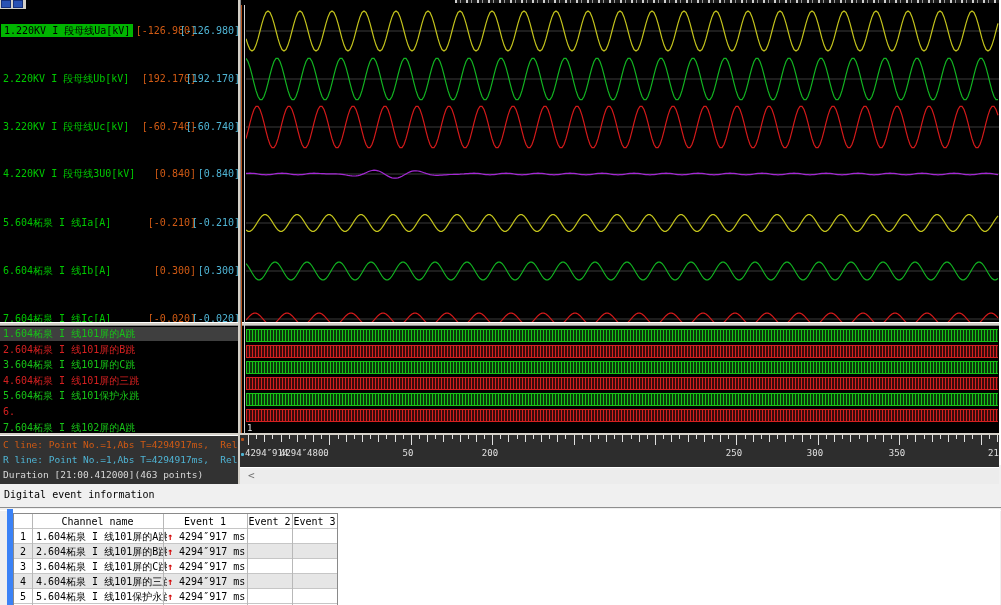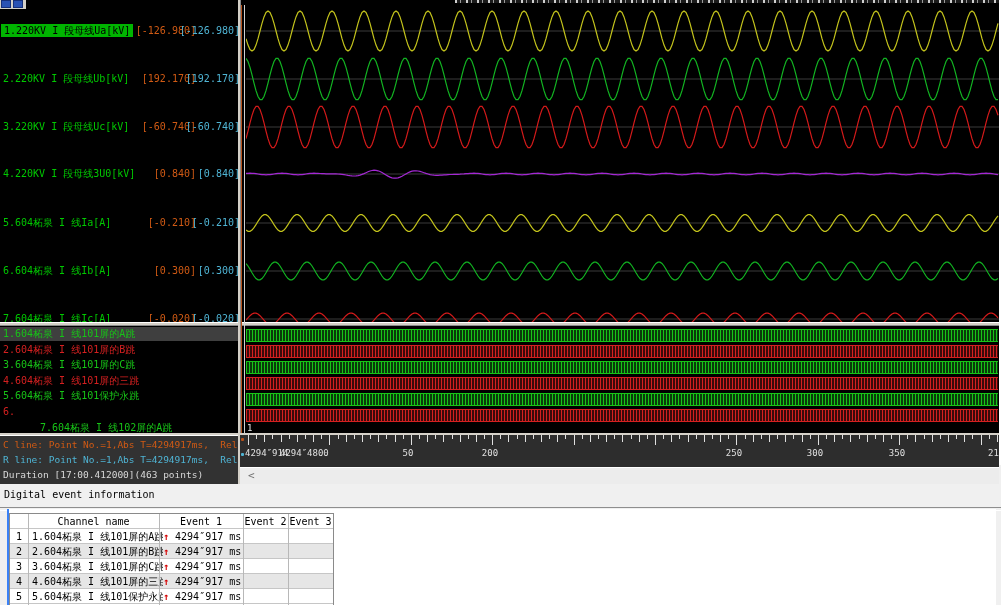--- a/index.html
+++ b/index.html
@@ -40,21 +40,21 @@
   .tick{position:absolute;top:0;width:1px;background:#e0e0e0;}
   .ax-label{position:absolute;top:13px;color:#e0e0e0;font-size:9px;white-space:pre;}
   .cursor-dot{position:absolute;left:1px;width:3px;height:3px;border-radius:1px;}
   
   #scroll-strip{left:240px;top:467px;width:759px;height:17px;background:#ececec;border-top:1px solid #fff;}
   #scroll-left-btn{position:absolute;left:8px;top:1px;color:#707070;font-size:11px;line-height:14px;}
   
   #bottom-area{left:0;top:484px;width:1001px;height:121px;background:#f0f0f0;}
   #section-title{position:absolute;left:4px;top:5px;font-size:10px;color:#000;white-space:pre;}
   #groove{position:absolute;left:0;top:23px;width:1001px;height:2px;border-top:1px solid #8e8e8e;border-bottom:1px solid #fff;}
-  #table-panel{position:absolute;left:7px;top:25px;width:987px;height:96px;background:#fff;border-left:2px solid #3b82f6;}
+  #table-panel{position:absolute;left:7px;top:25px;width:987px;height:96px;background:#fff;border-left:6px solid #3b82f6;}
   #event-grid{position:absolute;left:0;top:4px;width:325px;height:92px;border:1px solid #8a8a8a;border-bottom:none;box-sizing:border-box;font-size:10px;color:#000;}
   .g-row{position:absolute;left:0;width:323px;height:15px;border-bottom:1px solid #c6c6c6;box-sizing:border-box;white-space:pre;overflow:hidden;}
   .g-row.stripe{background:#e6e6e6;}
   .g-cell{position:absolute;top:0;height:15px;line-height:15px;overflow:hidden;}
   .g-vline{position:absolute;top:0;width:1px;height:92px;background:#b8b8b8;}
   .ev-arrow{font-weight:bold;}
   #window-edge{left:999px;top:0;width:2px;height:465px;background:#fff;}
 </style>
 </head>
 <body>
@@ -97,21 +97,21 @@
       <path d="M0 315.2 L2 312.8 L4 310.7 L6 309.0 L8 308.1 L10 308.1 L12 309.0 L14 310.7 L16 312.8 L18 315.2 L20 317.3 L22 319.0 L24 319.9 L26 319.9 L28 319.0 L30 317.3 L32 315.2 L34 312.8 L36 310.7 L38 309.0 L40 308.1 L42 308.1 L44 309.0 L46 310.7 L48 312.8 L50 315.2 L52 317.3 L54 319.0 L56 319.9 L58 319.9 L60 319.0 L62 317.3 L64 315.2 L66 312.8 L68 310.7 L70 309.0 L72 308.1 L74 308.1 L76 309.0 L78 310.7 L80 312.8 L82 315.2 L84 317.3 L86 319.0 L88 319.9 L90 319.9 L92 319.0 L94 317.3 L96 315.2 L98 312.8 L100 310.7 L102 309.0 L104 308.1 L106 308.1 L108 309.0 L110 310.7 L112 312.8 L114 315.2 L116 317.3 L118 319.0 L120 319.9 L122 319.9 L124 319.0 L126 317.3 L128 315.2 L130 312.8 L132 310.7 L134 309.0 L136 308.1 L138 308.1 L140 309.0 L142 310.7 L144 312.8 L146 315.2 L148 317.3 L150 319.0 L152 319.9 L154 319.9 L156 319.0 L158 317.3 L160 315.2 L162 312.8 L164 310.7 L166 309.0 L168 308.1 L170 308.1 L172 309.0 L174 310.7 L176 312.8 L178 315.2 L180 317.3 L182 319.0 L184 319.9 L186 319.9 L188 319.0 L190 317.3 L192 315.2 L194 312.8 L196 310.7 L198 309.0 L200 308.1 L202 308.1 L204 309.0 L206 310.7 L208 312.8 L210 315.2 L212 317.3 L214 319.0 L216 319.9 L218 319.9 L220 319.0 L222 317.3 L224 315.2 L226 312.8 L228 310.7 L230 309.0 L232 308.1 L234 308.1 L236 309.0 L238 310.7 L240 312.8 L242 315.2 L244 317.3 L246 319.0 L248 319.9 L250 319.9 L252 319.0 L254 317.3 L256 315.2 L258 312.8 L260 310.7 L262 309.0 L264 308.1 L266 308.1 L268 309.0 L270 310.7 L272 312.8 L274 315.2 L276 317.3 L278 319.0 L280 319.9 L282 319.9 L284 319.0 L286 317.3 L288 315.2 L290 312.8 L292 310.7 L294 309.0 L296 308.1 L298 308.1 L300 309.0 L302 310.7 L304 312.8 L306 315.2 L308 317.3 L310 319.0 L312 319.9 L314 319.9 L316 319.0 L318 317.3 L320 315.2 L322 312.8 L324 310.7 L326 309.0 L328 308.1 L330 308.1 L332 309.0 L334 310.7 L336 312.8 L338 315.2 L340 317.3 L342 319.0 L344 319.9 L346 319.9 L348 319.0 L350 317.3 L352 315.2 L354 312.8 L356 310.7 L358 309.0 L360 308.1 L362 308.1 L364 309.0 L366 310.7 L368 312.8 L370 315.2 L372 317.3 L374 319.0 L376 319.9 L378 319.9 L380 319.0 L382 317.3 L384 315.2 L386 312.8 L388 310.7 L390 309.0 L392 308.1 L394 308.1 L396 309.0 L398 310.7 L400 312.8 L402 315.2 L404 317.3 L406 319.0 L408 319.9 L410 319.9 L412 319.0 L414 317.3 L416 315.2 L418 312.8 L420 310.7 L422 309.0 L424 308.1 L426 308.1 L428 309.0 L430 310.7 L432 312.8 L434 315.2 L436 317.3 L438 319.0 L440 319.9 L442 319.9 L444 319.0 L446 317.3 L448 315.2 L450 312.8 L452 310.7 L454 309.0 L456 308.1 L458 308.1 L460 309.0 L462 310.7 L464 312.8 L466 315.2 L468 317.3 L470 319.0 L472 319.9 L474 319.9 L476 319.0 L478 317.3 L480 315.2 L482 312.8 L484 310.7 L486 309.0 L488 308.1 L490 308.1 L492 309.0 L494 310.7 L496 312.8 L498 315.2 L500 317.3 L502 319.0 L504 319.9 L506 319.9 L508 319.0 L510 317.3 L512 315.2 L514 312.8 L516 310.7 L518 309.0 L520 308.1 L522 308.1 L524 309.0 L526 310.7 L528 312.8 L530 315.2 L532 317.3 L534 319.0 L536 319.9 L538 319.9 L540 319.0 L542 317.3 L544 315.2 L546 312.8 L548 310.7 L550 309.0 L552 308.1 L554 308.1 L556 309.0 L558 310.7 L560 312.8 L562 315.2 L564 317.3 L566 319.0 L568 319.9 L570 319.9 L572 319.0 L574 317.3 L576 315.2 L578 312.8 L580 310.7 L582 309.0 L584 308.1 L586 308.1 L588 309.0 L590 310.7 L592 312.8 L594 315.2 L596 317.3 L598 319.0 L600 319.9 L602 319.9 L604 319.0 L606 317.3 L608 315.2 L610 312.8 L612 310.7 L614 309.0 L616 308.1 L618 308.1 L620 309.0 L622 310.7 L624 312.8 L626 315.2 L628 317.3 L630 319.0 L632 319.9 L634 319.9 L636 319.0 L638 317.3 L640 315.2 L642 312.8 L644 310.7 L646 309.0 L648 308.1 L650 308.1 L652 309.0 L654 310.7 L656 312.8 L658 315.2 L660 317.3 L662 319.0 L664 319.9 L666 319.9 L668 319.0 L670 317.3 L672 315.2 L674 312.8 L676 310.7 L678 309.0 L680 308.1 L682 308.1 L684 309.0 L686 310.7 L688 312.8 L690 315.2 L692 317.3 L694 319.0 L696 319.9 L698 319.9 L700 319.0 L702 317.3 L704 315.2 L706 312.8 L708 310.7 L710 309.0 L712 308.1 L714 308.1 L716 309.0 L718 310.7 L720 312.8 L722 315.2 L724 317.3 L726 319.0 L728 319.9 L730 319.9 L732 319.0 L734 317.3 L736 315.2 L738 312.8 L740 310.7 L742 309.0 L744 308.1 L746 308.1 L748 309.0 L750 310.7 L752 312.8 " fill="none" stroke="#d41a1a" stroke-width="1.2"></path>
     </svg>
 
   <div id="digital-labels">
       <div class="dg-row sel" style="top: 327px;"><span class="dg-name" style="color: rgb(23, 196, 23);">1.604柘泉 I 线101屏的A跳</span></div>
       <div class="dg-row" style="top: 342.6px;"><span class="dg-name" style="color: rgb(212, 32, 32);">2.604柘泉 I 线101屏的B跳</span></div>
       <div class="dg-row" style="top: 358.2px;"><span class="dg-name" style="color: rgb(23, 196, 23);">3.604柘泉 I 线101屏的C跳</span></div>
       <div class="dg-row" style="top: 373.8px;"><span class="dg-name" style="color: rgb(212, 32, 32);">4.604柘泉 I 线101屏的三跳</span></div>
       <div class="dg-row" style="top: 389.4px;"><span class="dg-name" style="color: rgb(23, 196, 23);">5.604柘泉 I 线101保护永跳</span></div>
       <div class="dg-row" style="top: 405px;"><span class="dg-name" style="color: rgb(212, 32, 32);">6.</span></div>
-      <div class="dg-row" style="top: 420.6px; height: 12.4px; margin-left: 37px;"><span class="dg-name" style="color: rgb(23, 196, 23);">7.604柘泉 I 线102屏的A跳</span></div>
+      <div class="dg-row" style="top: 420.6px; height: 12.4px;"><span class="dg-name" style="color: rgb(23, 196, 23);">7.604柘泉 I 线102屏的A跳</span></div>
     </div>
   <div id="digital-bars">
       <div class="done" style="top: 328px;">1</div>
       <div class="dbar" style="top: 329px; background: repeating-linear-gradient(90deg, rgb(23, 196, 23) 0px, rgb(23, 196, 23) 1px, rgb(10, 58, 10) 1px, rgb(10, 58, 10) 3px); border-top: 1px solid rgb(23, 196, 23); border-bottom: 1px solid rgb(23, 196, 23);"></div>
       <div class="done" style="top: 343.9px;">1</div>
       <div class="dbar" style="top: 344.9px; background: repeating-linear-gradient(90deg, rgb(212, 32, 32) 0px, rgb(212, 32, 32) 1px, rgb(58, 10, 10) 1px, rgb(58, 10, 10) 3px); border-top: 1px solid rgb(212, 32, 32); border-bottom: 1px solid rgb(212, 32, 32);"></div>
       <div class="done" style="top: 359.8px;">1</div>
       <div class="dbar" style="top: 360.8px; background: repeating-linear-gradient(90deg, rgb(23, 196, 23) 0px, rgb(23, 196, 23) 1px, rgb(10, 58, 10) 1px, rgb(10, 58, 10) 3px); border-top: 1px solid rgb(23, 196, 23); border-bottom: 1px solid rgb(23, 196, 23);"></div>
       <div class="done" style="top: 375.7px;">1</div>
       <div class="dbar" style="top: 376.7px; background: repeating-linear-gradient(90deg, rgb(212, 32, 32) 0px, rgb(212, 32, 32) 1px, rgb(58, 10, 10) 1px, rgb(58, 10, 10) 3px); border-top: 1px solid rgb(212, 32, 32); border-bottom: 1px solid rgb(212, 32, 32);"></div>
@@ -124,21 +124,21 @@
 
   <div class="abs" id="h-divider1"></div>
   <div class="abs" id="v-divider"></div>
   <div class="abs" id="cursor-c" style="background: rgb(184, 80, 24);"></div>
   <div class="abs" id="cursor-r"></div>
   <div class="abs" id="h-divider2"></div>
 
   <div class="abs" id="status-panel">
     <div class="st-line" style="top: 3px; color: rgb(208, 90, 20);">C line: Point No.=1,Abs T=4294917ms,  Rel T=42949</div>
     <div class="st-line" style="top: 18px; color: rgb(79, 180, 212);">R line: Point No.=1,Abs T=4294917ms,  Rel T=42949</div>
-    <div class="st-line" style="top:33px;color:#d8d8d8">Duration [17:00.412000](463 points)</div>
+    <div class="st-line" style="top:33px;color:#d8d8d8">Duration [21:00.412000](463 points)</div>
   </div>
 
   <div class="abs" id="time-axis">
     <div class="cursor-dot" style="top: 3px; background: rgb(184, 80, 24);"></div>
     <div class="cursor-dot" style="top: 18px; background: rgb(79, 180, 212);"></div>
   <div class="tick" style="left: 8px; height: 10px;"></div>
       <div class="tick" style="left: 16.14px; height: 4px;"></div>
       <div class="tick" style="left: 24.28px; height: 7px;"></div>
       <div class="tick" style="left: 32.42px; height: 4px;"></div>
       <div class="tick" style="left: 40.56px; height: 7px;"></div>

